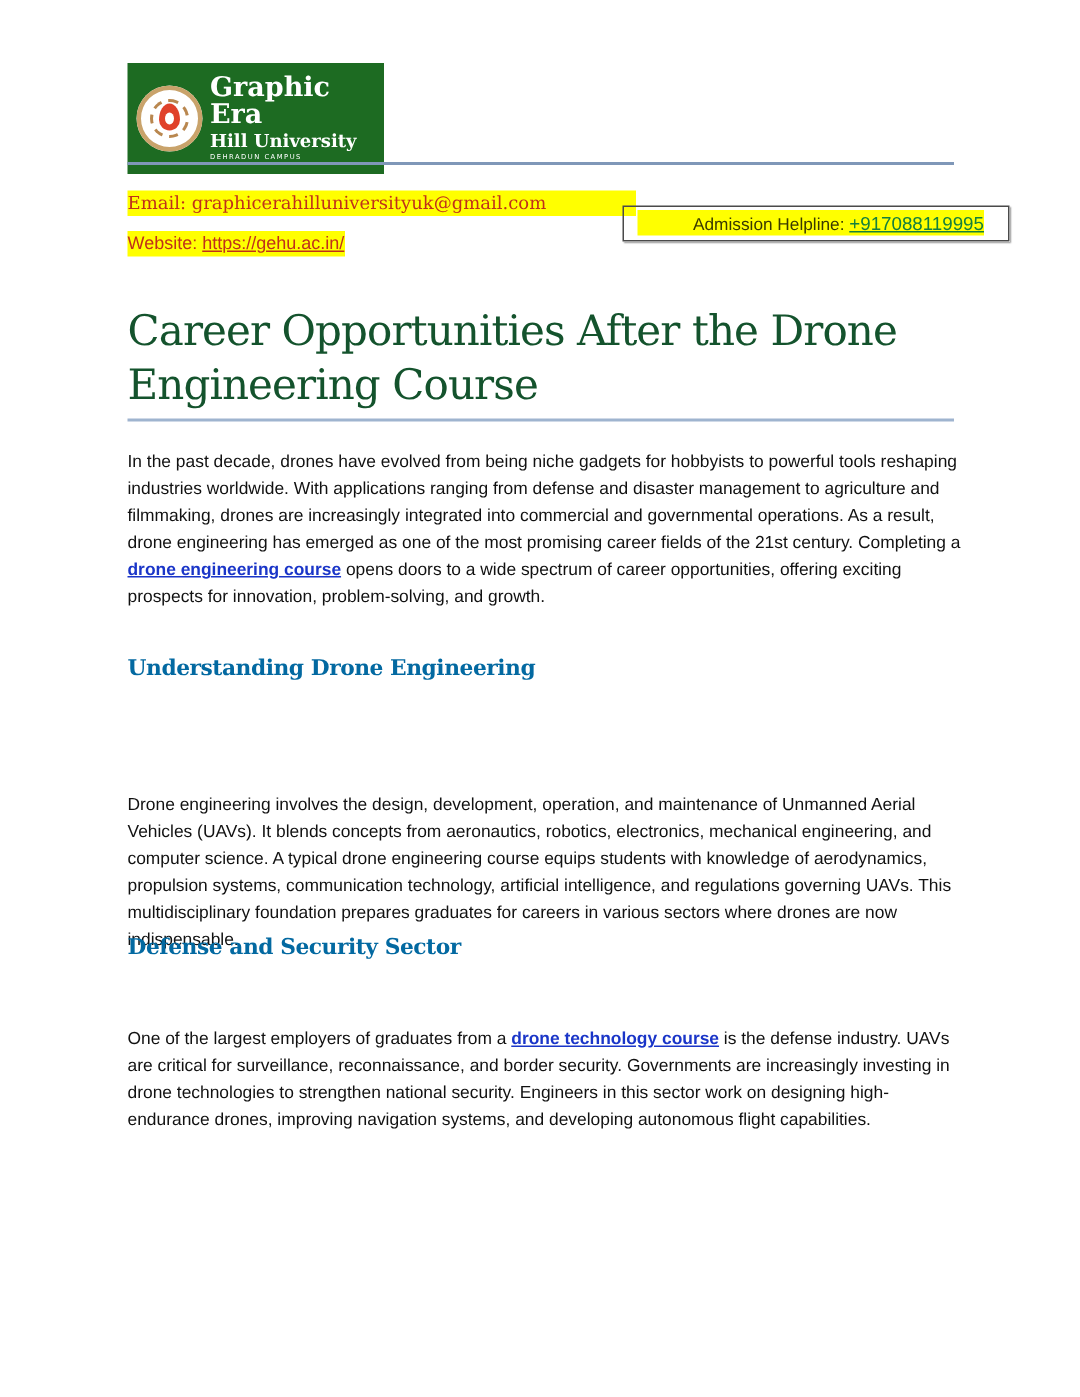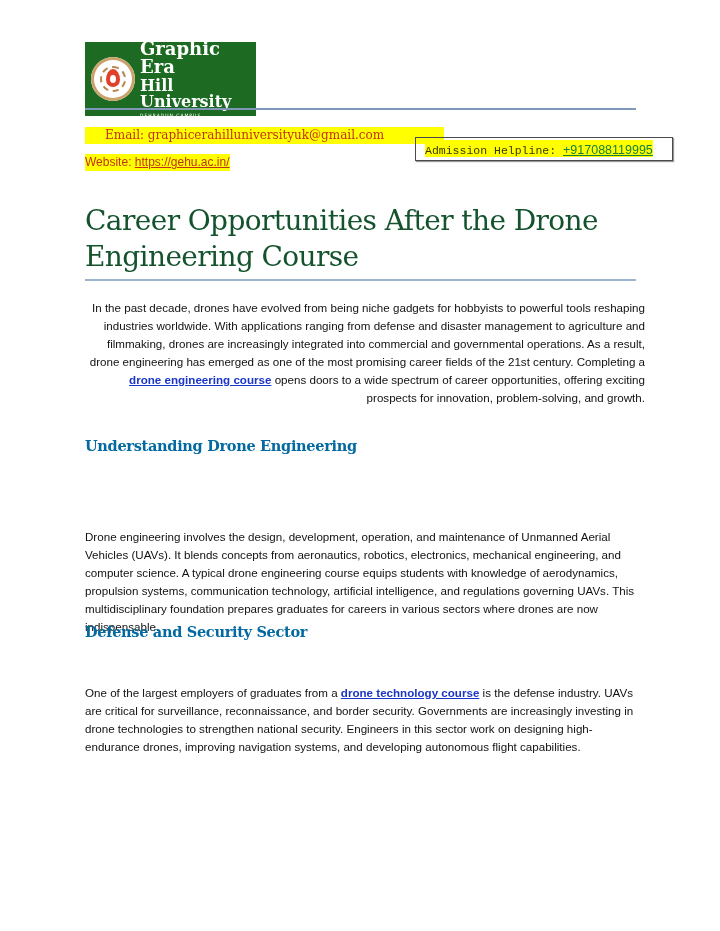--- a/index.html
+++ b/index.html
@@ -29,61 +29,61 @@
     }
     #logo-emblem .flame::after {
       content: ""; position: absolute; left: 4px; top: 6px; width: 6px; height: 8px;
       border-radius: 50%; background: #ffffff;
     }
     #logo-text { margin-left: 5px; color: #ffffff; line-height: 1; }
     #logo-name1 {
       font-family: "DejaVu Serif", serif; font-size: 18px; font-weight: bold; display: block;
     }
     #logo-name2 {
-      font-family: "DejaVu Serif", serif; font-size: 16px; font-weight: bold; display: block; margin-top: 2px;
+      font-family: "DejaVu Serif", serif; font-size: 12px; font-weight: bold; display: block; margin-top: 2px;
     }
     #logo-campus {
       font-family: "DejaVu Sans", sans-serif; font-size: 4.5px; letter-spacing: 1px; display: block; margin-top: 4px;
     }
     #top-rule { left: 85px; top: 108px; width: 551px; height: 2px; background: #7f97b8; }
     .hl { background: #ffff00; }
     #email-line {
       left: 85px; top: 127px; width: 339px; height: 17px;
       font-family: "DejaVu Serif", serif; font-size: 12px; color: #c0311a;
-      line-height: 17px; white-space: nowrap; padding-left: 20px;
+      line-height: 17px; white-space: nowrap;
     }
     #website-line {
       left: 85px; top: 154px; height: 17px;
       font-family: "Liberation Sans", sans-serif; font-size: 12px; color: #c0311a;
       line-height: 17px; white-space: nowrap; text-align: center;
     }
     #website-line a { color: #c0311a; text-decoration: underline; }
     #helpline-box {
       left: 415px; top: 137px; width: 258px; height: 24px;
       border: 1px solid #4a4a4a; box-sizing: border-box; box-shadow: 1px 1px 1px #999;
       padding-left: 9px; line-height: 22px; white-space: nowrap;
     }
     #helpline-label {
-      font-family: Liberation Mono, monospace; font-size: 11.5px; color: #3a3a00;
+      font-family: Liberation Sans, sans-serif; font-size: 11.5px; color: #3a3a00; padding-left: 37px;
     }
     #helpline-phone {
       font-family: "Liberation Sans", sans-serif; font-size: 12.5px; color: #15803d; text-decoration: underline;
     }
     #page-title {
       left: 85px; top: 203px; width: 560px; margin: 0;
       font-family: "DejaVu Serif", serif; font-weight: normal; font-size: 28px;
       line-height: 36px; color: #14532d; letter-spacing: -0.6px;
     }
     #title-rule { left: 85px; top: 279px; width: 551px; height: 2px; background: #9fb4cf; }
     .para {
       left: 85px; width: 560px; margin: 0;
       font-family: "Liberation Sans", sans-serif; font-size: 11.6px; line-height: 18px; color: #111111;
     }
     .para a { color: #1a35c8; font-weight: bold; text-decoration: underline; }
-    #intro-para { top: 299px; text-align: right; }
+    #intro-para { top: 299px; }
     .h2 {
       left: 85px; margin: 0;
       font-family: "DejaVu Serif", serif; font-weight: bold; font-size: 14.5px; color: #0369a1;
       letter-spacing: -0.3px;
     }
     #h-understanding { top: 437px; }
     #understanding-para { top: 488px; margin-top: 40px; }
     #h-defense { top: 623px; text-align: center; }
     #defense-para { top: 684px; }
   </style>

